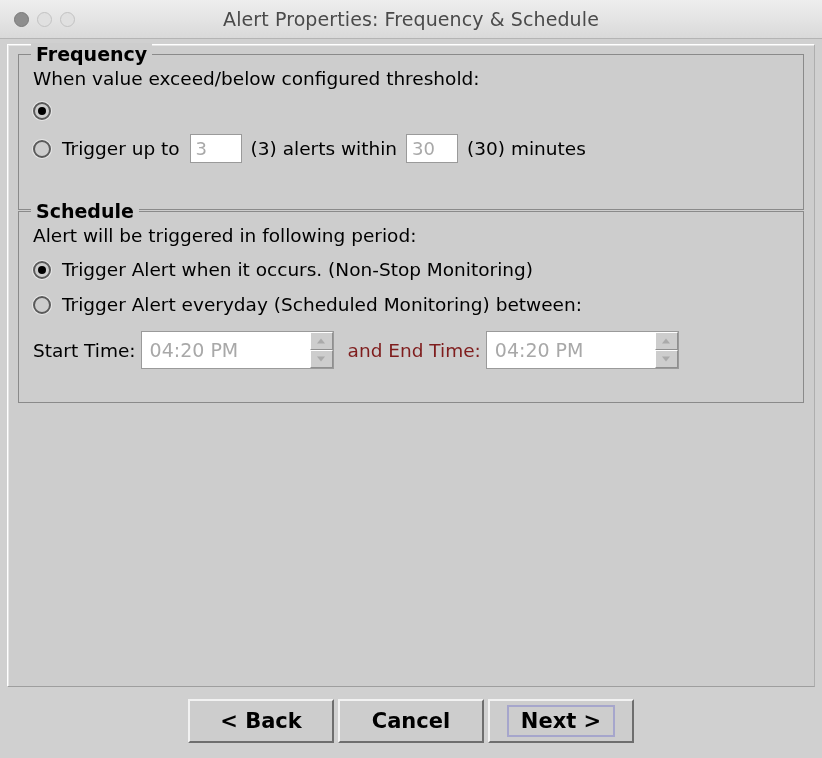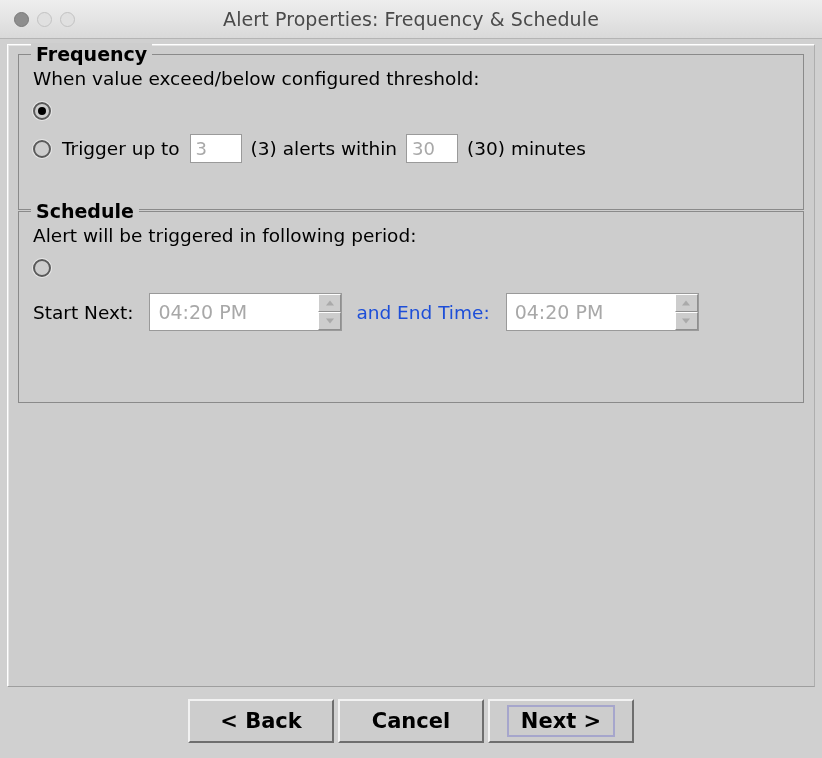--- a/index.html
+++ b/index.html
@@ -180,21 +180,21 @@
     font-size: 18.5px;
     color: #000;
   }
   .spinner {
     display: flex;
     align-items: stretch;
     height: 38px;
     box-sizing: border-box;
     border: 1px solid #9a9a9a;
     background: #ffffff;
-    margin-left: 16px;
+    margin-left: 5px;
   }
   .spinner-field {
     width: 168px;
     display: flex;
     align-items: center;
     padding-left: 8px;
     font-size: 19px;
     color: #a8a8a8;
     background: #ffffff;
     box-sizing: border-box;
@@ -223,21 +223,21 @@
     width: 0;
     height: 0;
     border-left: 4px solid transparent;
     border-right: 4px solid transparent;
   }
   .spin-up::after    { border-bottom: 5px solid #aaaaaa; }
   .spin-down::after  { border-top: 5px solid #aaaaaa; }
 
   .gap-label {
     font-size: 18.5px;
-    color: #1d4ed8;
+    color: #7f1d1d;
     margin-left: 14px;
     text-align: right;
   }
 
   
   #button-bar {
     flex: 1 1 auto;
     display: flex;
     align-items: center;
     justify-content: center;
@@ -309,27 +309,32 @@
 
       </div>
     </div>
 
     <div class="groupbox" id="group-schedule">
       <div class="groupbox-title">Schedule</div>
       <div class="group-body">
 
         <div class="prompt-line">Alert will be triggered in following period:</div>
 
+        <div class="option-row">
+          <span class="radio checked"></span>
+          <span class="radio-label">Trigger Alert when it occurs. (Non-Stop Monitoring)</span>
+        </div>
 
         <div class="option-row">
           <span class="radio"></span>
+          <span class="radio-label">Trigger Alert everyday (Scheduled Monitoring) between:</span>
         </div>
 
         <div id="time-row">
-          <span class="time-label">Start Next:</span>
+          <span class="time-label">Start Time:</span>
           <div class="spinner">
             <div class="spinner-field">04:20 PM</div>
             <div class="spinner-buttons">
               <div class="spin-btn spin-up"></div>
               <div class="spin-btn spin-down"></div>
             </div>
           </div>
           <span class="gap-label">and End Time:</span>
           <div class="spinner">
             <div class="spinner-field">04:20 PM</div>

